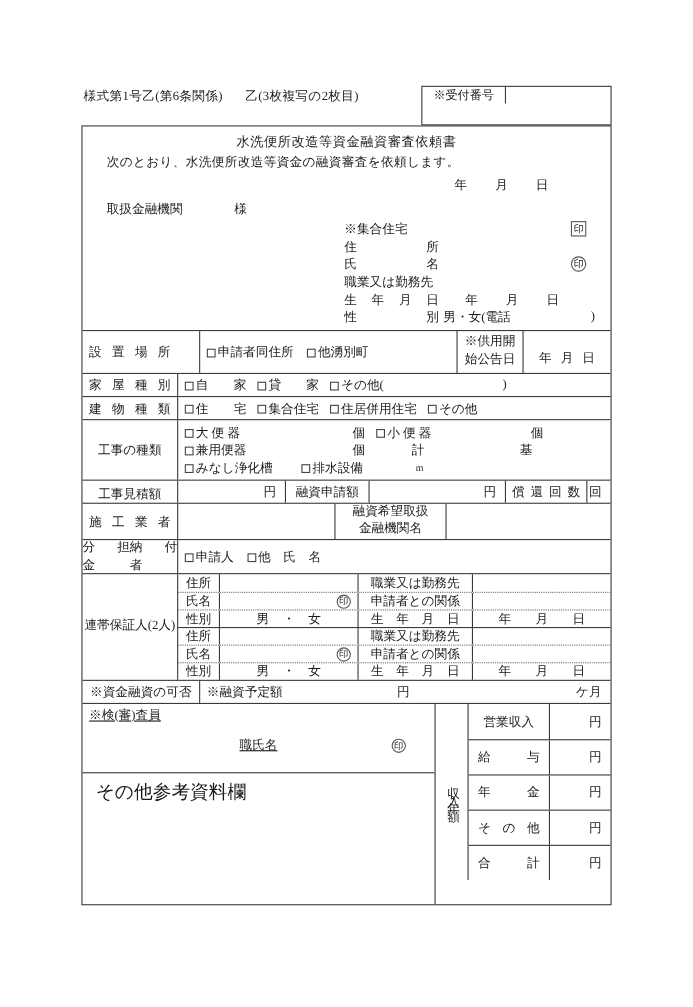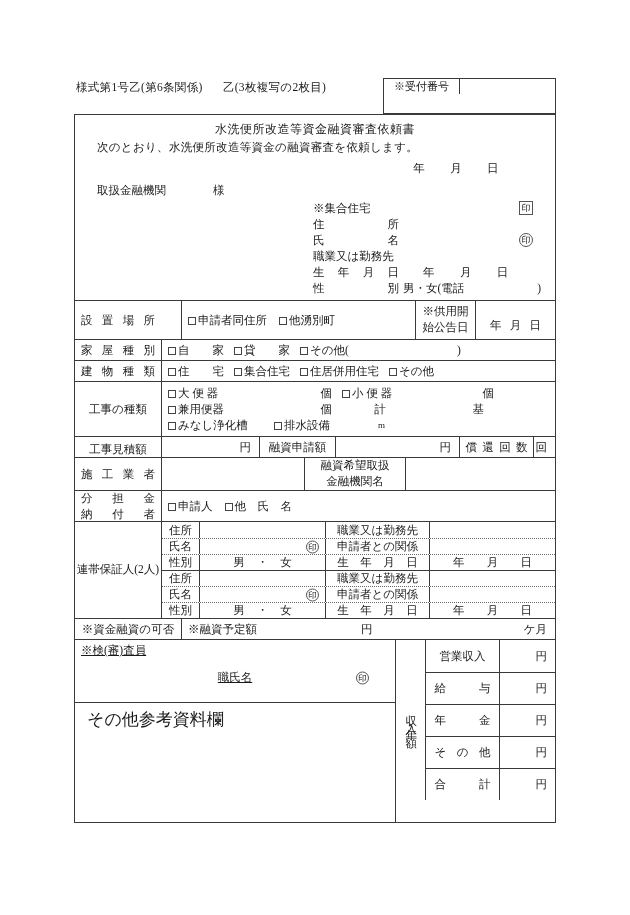--- a/index.html
+++ b/index.html
@@ -450,21 +450,21 @@
       </div>
       <div class="cell bl" style="width:143px; height:32px;"></div>
       <div class="cell bl lbl" style="width:101px; height:32px; flex-direction:column; line-height:1.35;">
         <span>融資希望取扱</span>
         <span>金融機関名</span>
       </div>
       <div class="cell bl" style="flex:1; height:32px;"></div>
     </div>
 
     <div class="row bt">
-      <div class="cell lbl" style="width:86px; height:30px; flex-direction:column; line-height:1.4;">
+      <div class="cell lbl" style="width:86px; height:30px; flex-direction:row; line-height:1.4;">
         <span class="spread">分　担　金</span>
         <span class="spread">納　付　者</span>
       </div>
       <div class="cell bl" style="flex:1; height:30px; display:flex; align-items:center; padding-left:6px; font-size:11.5px;">
         <span class="cb">申請人</span>
         <span class="cb" style="margin-left:8px;">他　氏　名</span>
       </div>
     </div>
 
     <div class="row bt">

